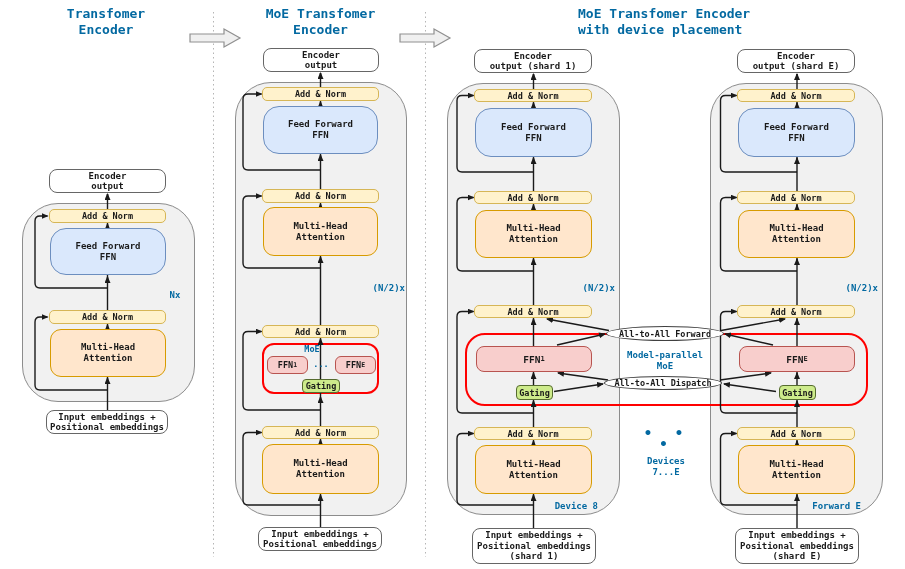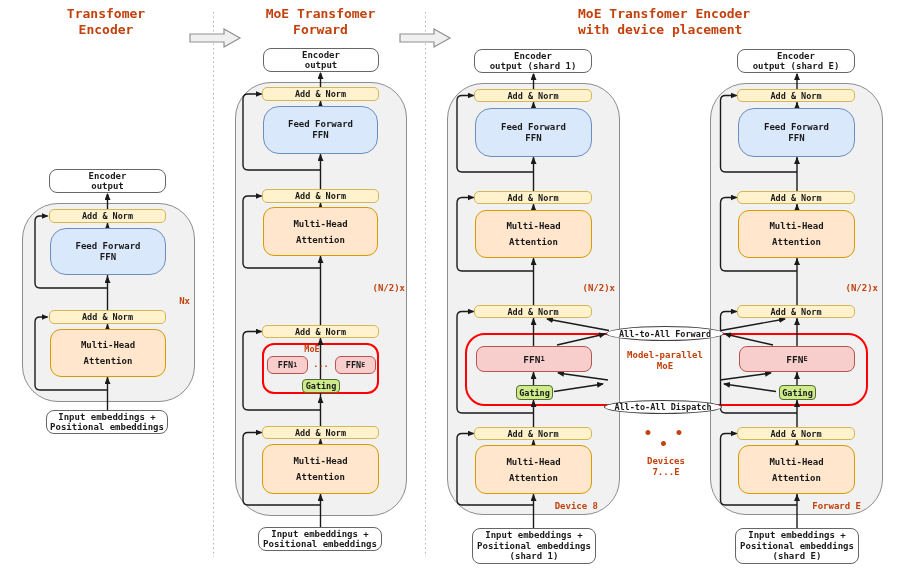--- a/index.html
+++ b/index.html
@@ -9,50 +9,50 @@
          text-align:center; white-space:pre-line; font-weight:bold; color:#1a1a1a; z-index:4; }
   .container { position:absolute; box-sizing:border-box; background:var(--container-fill,#f1f1f1);
                border:1px solid #8c8c8c; border-radius:36px; z-index:1; }
   .red-outline { position:absolute; box-sizing:border-box; border:2px solid var(--moe-outline,#ff0000);
                  background:transparent; z-index:2; }
   .yellow { background:var(--yellow-fill,#fff2cc); border:1px solid var(--yellow-border,#d6b656);
             border-radius:5px; font-size:8.5px; }
   .blue   { background:var(--blue-fill,#dae8fc); border:1px solid var(--blue-border,#6c8ebf);
             border-radius:16px; font-size:9px; line-height:11px; }
   .orange { background:var(--orange-fill,#ffe6cc); border:1px solid var(--orange-border,#d79b00);
-            border-radius:11px; font-size:9px; line-height:16px; }
+            border-radius:11px; font-size:9px; line-height:11px; }
   .pink-sm { background:var(--pink-fill,#f8cecc); border:1px solid var(--pink-border,#b85450);
              border-radius:6px; font-size:8.5px; }
   .pink-lg { background:var(--pink-fill,#f8cecc); border:1px solid var(--pink-border,#b85450);
              border-radius:8px; font-size:9.5px; }
   .green  { background:var(--green-fill,#cdeb8b); border:1px solid var(--green-border,#556b2f);
             border-radius:4px; font-size:8.5px; }
   .white-box { background:#ffffff; border:1px solid #666666; border-radius:8px;
                font-size:9px; line-height:10.5px; }
   .ellipse { position:absolute; box-sizing:border-box; background:#ffffff; border:1px solid #404040;
              border-radius:50%; display:flex; align-items:center; justify-content:center;
              font-size:8.5px; font-weight:bold; z-index:4; }
-  .label { position:absolute; font-weight:bold; color:#c2410c; white-space:pre-line;
+  .label { position:absolute; font-weight:bold; color:#0369a1; white-space:pre-line;
            text-align:center; z-index:4; font-size:9px; line-height:11px; }
   .title { font-size:13px; line-height:15.5px; }
   .right-align { text-align:right; }
   .left-align { text-align:left; }
   sub { font-size:6.5px; line-height:0; }
   .wires { position:absolute; left:0; top:0; z-index:3; pointer-events:none; }
   .dots { font-size:14px; letter-spacing:7px; }
 </style>
 </head>
 <body>
 
 <div class="stage">
 
   <div class="label title" style="left:36px; top:6px; width:140px;">Transfomer
 Encoder</div>
   <div class="label title" style="left:250px; top:6px; width:141px;">MoE Transfomer
-Forward</div>
+Encoder</div>
   <div class="label title left-align" style="left:578px; top:6px; width:240px;">MoE Transfomer Encoder
 with device placement</div>
 
   <div class="container" style="left:22px; top:203px; width:173px; height:199px;"></div>
   <div class="container" style="left:235px; top:82px; width:172px; height:434px;"></div>
   <div class="container" style="left:447px; top:83px; width:173px; height:432px;"></div>
   <div class="container" style="left:710px; top:83px; width:173px; height:432px;"></div>
 
   <div class="red-outline" style="left:262px; top:343px; width:117px; height:51px; border-radius:12px;"></div>
   <div class="red-outline" style="left:465px; top:333px; width:403px; height:73px; border-radius:20px;"></div>
@@ -148,21 +148,21 @@
       <line x1="720" y1="380" x2="771" y2="373" marker-end="url(#ah)"></line>
       <line x1="776" y1="391.5" x2="724" y2="384" marker-end="url(#ah)"></line>
     </g>
   </svg>
 
   <div class="box white-box" style="left:49px; top:169px; width:117px; height:24px;">Encoder
 output</div>
   <div class="box yellow" style="left:49px; top:209px; width:117px; height:14px;">Add &amp; Norm</div>
   <div class="box blue" style="left:50px; top:228px; width:116px; height:47px;">Feed Forward
 FFN</div>
-  <div class="label right-align" style="left:160px; top:296px; width:30px;">Nx</div>
+  <div class="label right-align" style="left:160px; top:290px; width:30px;text-align:center;">Nx</div>
   <div class="box yellow" style="left:49px; top:310px; width:117px; height:14px;">Add &amp; Norm</div>
   <div class="box orange" style="left:50px; top:329px; width:116px; height:48px;">Multi-Head
 Attention</div>
   <div class="box white-box" style="left:46px; top:410px; width:122px; height:24px;">Input embeddings +
 Positional embeddings</div>
 
   <div class="box white-box" style="left:263px; top:48px; width:116px; height:24px;">Encoder
 output</div>
   <div class="box yellow" style="left:262px; top:87px; width:117px; height:14px;">Add &amp; Norm</div>
   <div class="box blue" style="left:263px; top:106px; width:115px; height:48px;">Feed Forward
@@ -219,18 +219,18 @@
   <div class="box orange" style="left:738px; top:445px; width:117px; height:49px;">Multi-Head
 Attention</div>
   <div class="label right-align" style="left:773px; top:501px; width:88px;">Forward E</div>
   <div class="box white-box" style="left:735px; top:528px; width:124px; height:36px;">Input embeddings +
 Positional embeddings
 (shard E)</div>
 
   <div class="ellipse" style="left:606px; top:326px; width:118px; height:15px;">All-to-All Forward</div>
   <div class="label" style="left:615px; top:350px; width:100px; font-size:9px;">Model-parallel
 MoE</div>
-  <div class="ellipse" style="left:604px; top:376px; width:118px; height:14px;margin-top:24px;">All-to-All Dispatch</div>
+  <div class="ellipse" style="left:604px; top:376px; width:118px; height:14px;">All-to-All Dispatch</div>
   <div class="label dots" style="left:636px; top:428px; width:62px;">• • •</div>
   <div class="label" style="left:633px; top:456px; width:66px;">Devices
 7...E</div>
 
 </div>
 
 </body></html>

